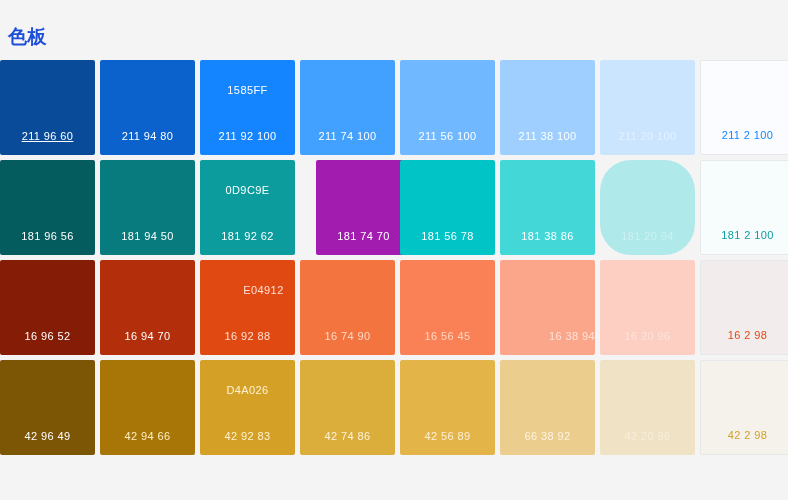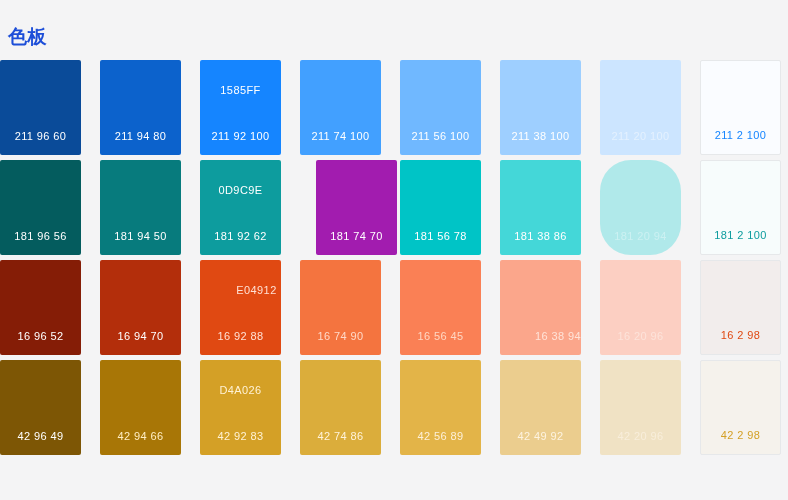--- a/index.html
+++ b/index.html
@@ -30,21 +30,21 @@
     width: 788px;
   }
   .palette-row {
     position: relative;
     height: 100px;
     width: 788px;
   }
   .swatch {
     position: absolute;
     top: 0;
-    width: 81px;
+    width: 95px;
     height: 95px;
     border-radius: 2px;
     overflow: hidden;
   }
   .swatch-hex {
     position: absolute;
     left: 0;
     right: 0;
     top: 24px;
     text-align: center;
@@ -66,21 +66,21 @@
   }
 </style>
 </head>
 <body style="background: rgb(244, 244, 245);">
 
 <h1 id="page-title">色板</h1>
 
 <div id="palette">
     <div class="palette-row">
       <div class="swatch" style="left: 0px; background: rgb(10, 75, 153);">
-        <div class="swatch-hsb" style="color: rgb(255, 255, 255);">211 96 60</div>
+        <div class="swatch-hsb" style="color: rgb(255, 255, 255); text-decoration: underline;">211 96 60</div>
       </div>
       <div class="swatch" style="left: 100px; background: rgb(12, 98, 204);">
         <div class="swatch-hsb" style="color: rgb(255, 255, 255);">211 94 80</div>
       </div>
       <div class="swatch" style="left: 200px; background: rgb(21, 133, 255);">
         <div class="swatch-hex" style="color: rgb(255, 255, 255);">1585FF</div>
         <div class="swatch-hsb" style="color: rgb(255, 255, 255);">211 92 100</div>
       </div>
       <div class="swatch" style="left: 300px; background: rgb(66, 160, 255);">
         <div class="swatch-hsb" style="color: rgb(255, 255, 255);">211 74 100</div>
@@ -163,21 +163,21 @@
         <div class="swatch-hex" style="color: rgb(255, 242, 212);">D4A026</div>
         <div class="swatch-hsb" style="color: rgb(255, 242, 212);">42 92 83</div>
       </div>
       <div class="swatch" style="left: 300px; background: rgb(219, 173, 59);">
         <div class="swatch-hsb" style="color: rgb(255, 243, 218);">42 74 86</div>
       </div>
       <div class="swatch" style="left: 400px; background: rgb(227, 180, 72);">
         <div class="swatch-hsb" style="color: rgb(253, 240, 216);">42 56 89</div>
       </div>
       <div class="swatch" style="left: 500px; background: rgb(235, 205, 142);">
-        <div class="swatch-hsb" style="color: rgb(253, 243, 224);">42 49 92</div>
+        <div class="swatch-hsb" style="color: rgb(253, 243, 224);">66 38 92</div>
       </div>
       <div class="swatch" style="left: 600px; background: rgb(240, 226, 196);">
         <div class="swatch-hsb" style="color: rgb(248, 238, 219);">42 20 96</div>
       </div>
       <div class="swatch" style="left: 700px; background: rgb(245, 242, 236); border: 1px solid rgb(230, 232, 234);">
         <div class="swatch-hsb" style="color: rgb(212, 160, 38);">42 2 98</div>
       </div>
     </div>
   </div>
 

